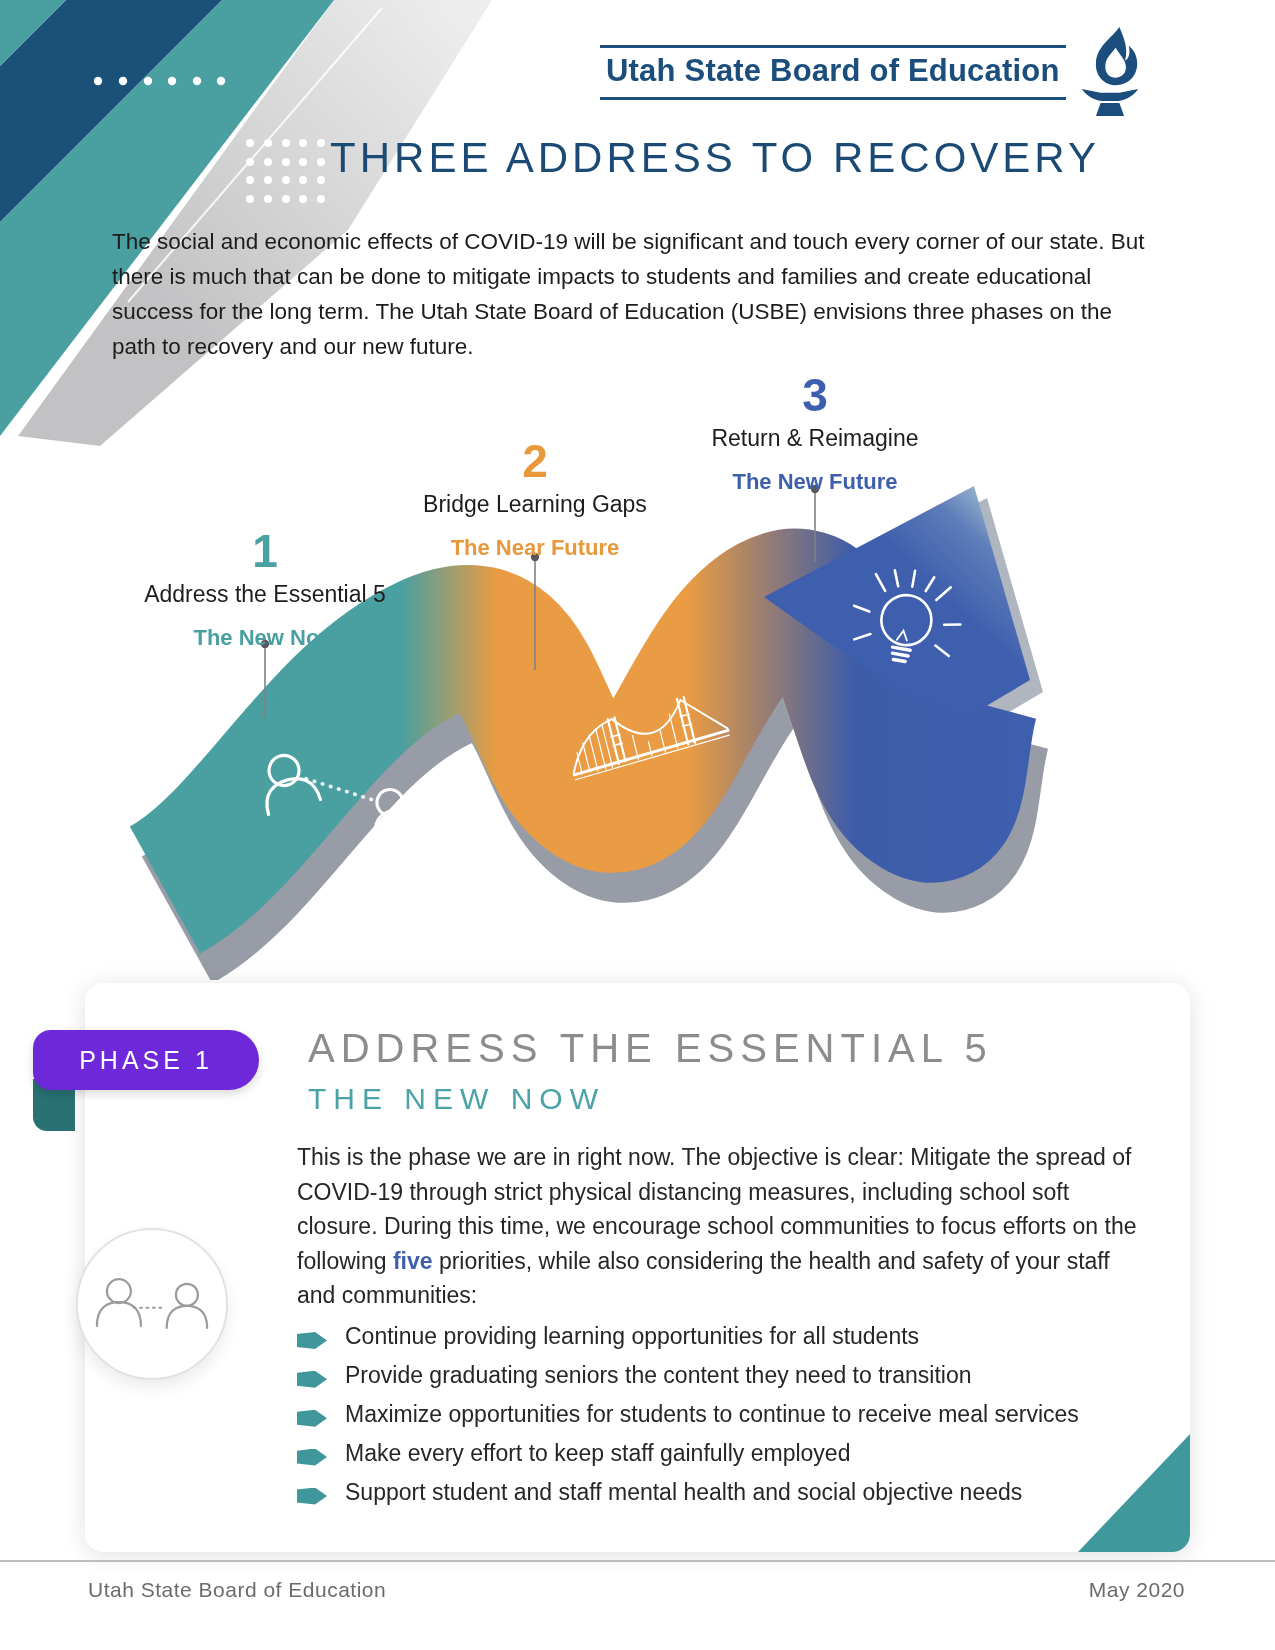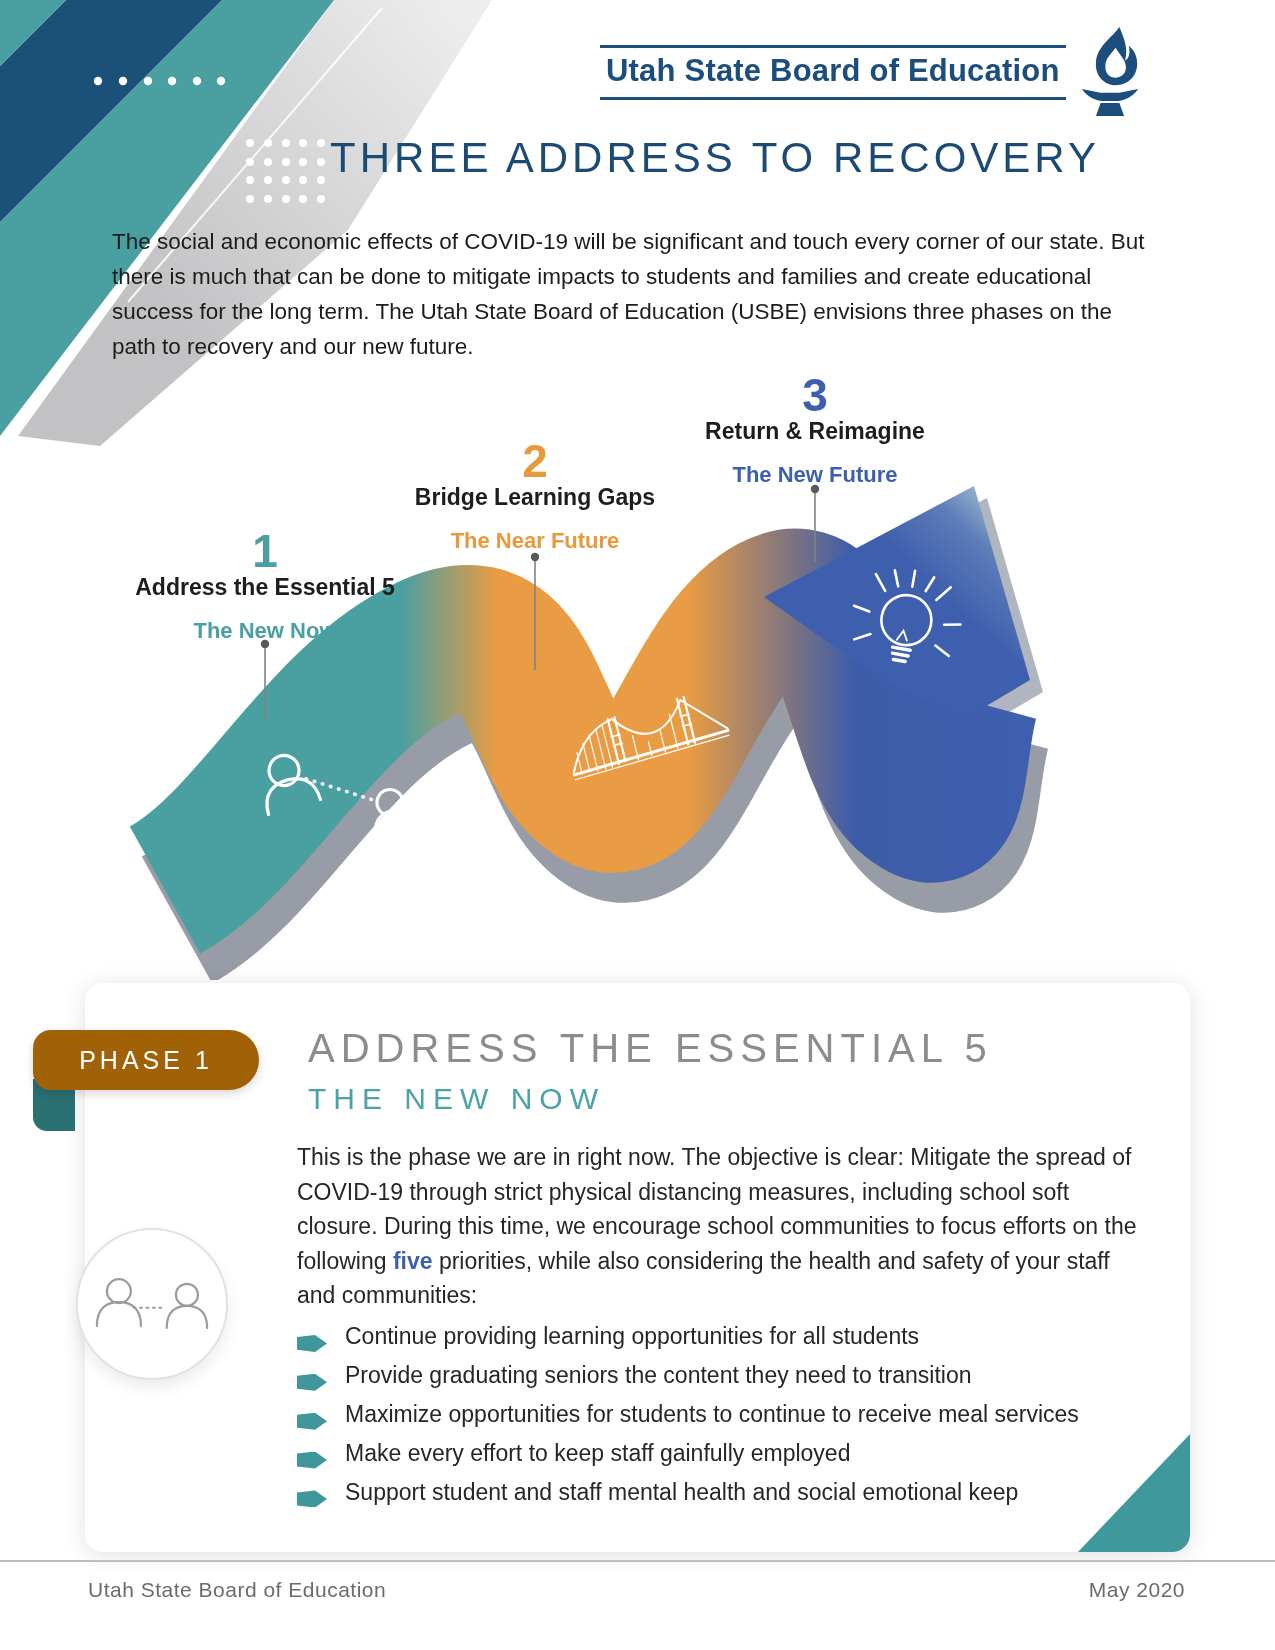--- a/index.html
+++ b/index.html
@@ -18,51 +18,51 @@
   #page-title{
     left:155px;top:134px;width:1120px;text-align:center;
     font-size:42px;font-weight:500;letter-spacing:4px;color:#1B4B75;white-space:nowrap;
   }
   #intro{
     left:112px;top:224px;width:1050px;font-size:22.5px;line-height:1.56;color:#1c1c1c;
   }
   
   .phase-label{width:320px;text-align:center;}
   .phase-num{font-size:46px;font-weight:bold;line-height:1;}
-  .phase-title{font-size:23px;font-weight:bold;color:#1d1d1f;margin-top:0;white-space:nowrap;}
+  .phase-title{font-size:23px;font-weight:normal;color:#1d1d1f;margin-top:7px;white-space:nowrap;}
   .phase-sub{font-size:22px;font-weight:bold;margin-top:17px;}
   #phase-label-1{left:105px;top:528px;}
   #phase-label-2{left:375px;top:438px;}
   #phase-label-3{left:655px;top:372px;}
   .c-teal{color:#4A9FA1;} .c-orange{color:#E8993B;} .c-blue{color:#3D5FAD;}
   
   #phase-card{
     left:85px;top:983px;width:1105px;height:569px;background:#ffffff;border-radius:18px;
     box-shadow:0 3px 24px rgba(0,0,0,0.12);overflow:hidden;
   }
   #card-corner-triangle{
     right:0;bottom:0;width:0;height:0;border-style:solid;
     border-width:0 0 118px 112px;border-color:transparent transparent #3F989C transparent;
   }
   #badge-fold{left:33px;top:1079px;width:42px;height:52px;background:#2A7174;border-radius:0 0 0 14px;}
   #phase-badge{
-    left:33px;top:1030px;width:226px;height:60px;background:#a16207;border-radius:18px 30px 30px 18px;
+    left:33px;top:1030px;width:226px;height:60px;background:#6d28d9;border-radius:18px 30px 30px 18px;
     display:flex;align-items:center;justify-content:center;color:#ffffff;font-size:25px;letter-spacing:4px;
     box-shadow:0 4px 10px rgba(0,0,0,0.15);
   }
   #section-heading{left:308px;top:1026px;font-size:40px;letter-spacing:6px;color:#8C8C8F;font-weight:500;white-space:nowrap;}
   #section-subheading{left:308px;top:1082px;font-size:30px;letter-spacing:7px;color:#4BA3A6;font-weight:400;white-space:nowrap;}
   #section-body{left:297px;top:1140px;width:845px;font-size:23px;line-height:1.5;color:#262626;}
   #section-body .hl{font-weight:bold;color:#3E5EAE;}
   #circle-icon{
     left:76px;top:1228px;width:148px;height:148px;border-radius:50%;background:#ffffff;
     border:2px solid #e2e2e2;box-shadow:0 8px 16px rgba(0,0,0,0.08);display:flex;align-items:center;justify-content:center;
   }
   #bullet-list{left:297px;top:1322px;width:880px;}
-  .bullet-row{display:flex;align-items:flex-end;margin-bottom:9px;font-size:23px;color:#262626;line-height:1.3;}
+  .bullet-row{display:flex;align-items:center;margin-bottom:9px;font-size:23px;color:#262626;line-height:1.3;}
   .bullet-marker{
     flex:none;width:30px;height:17px;margin:7px 18px 0 0;background:#3F969B;
     clip-path:polygon(0 12%,60% 0,100% 50%,60% 100%,0 88%);
   }
   
   #footer-rule{left:0;top:1560px;width:1275px;height:2px;background:#bdbdbd;}
   .footer-text{top:1578px;font-size:21px;color:#6a6b6e;letter-spacing:.5px;}
   #footer-left{left:88px;}
   #footer-right{right:90px;margin-left:24px;}
 </style>
@@ -249,21 +249,21 @@
     <div class="bullet-row">
       <span class="bullet-marker"></span>
       <span>Maximize opportunities for students to continue to receive meal services</span>
     </div>
     <div class="bullet-row">
       <span class="bullet-marker"></span>
       <span>Make every effort to keep staff gainfully employed</span>
     </div>
     <div class="bullet-row">
       <span class="bullet-marker"></span>
-      <span>Support student and staff mental health and social emotional keep</span>
+      <span>Support student and staff mental health and social objective needs</span>
     </div>
   </div>
 
   <div class="abs" id="footer-rule"></div>
   <div class="abs footer-text" id="footer-left">Utah State Board of Education</div>
   <div class="abs footer-text" id="footer-right">May 2020</div>
 
 </div>
 
 </body></html>

